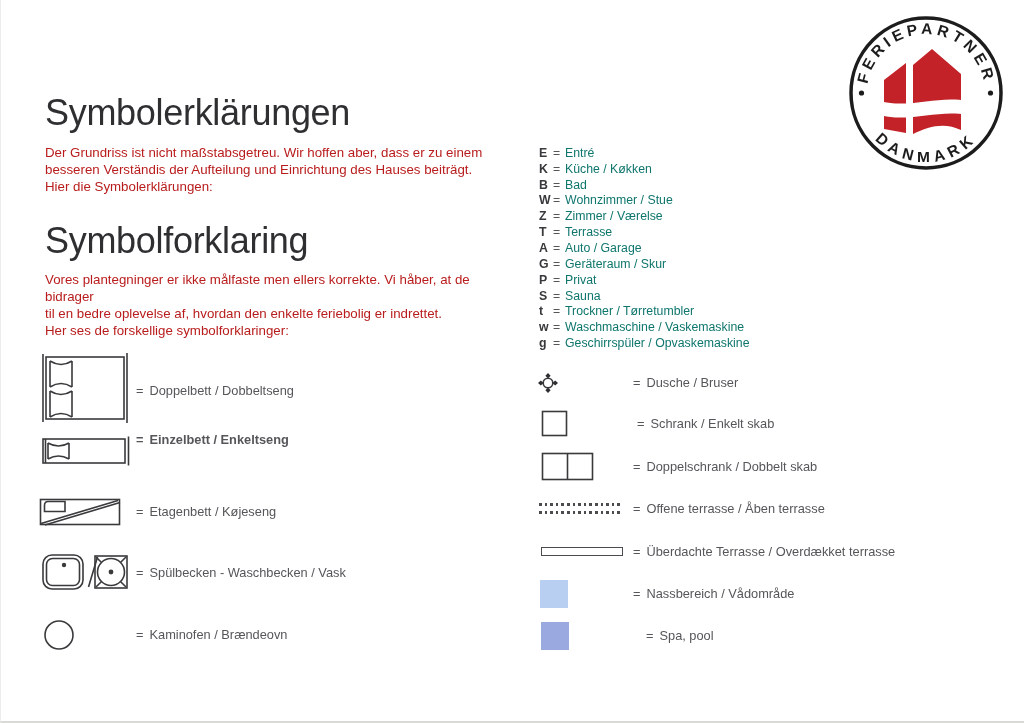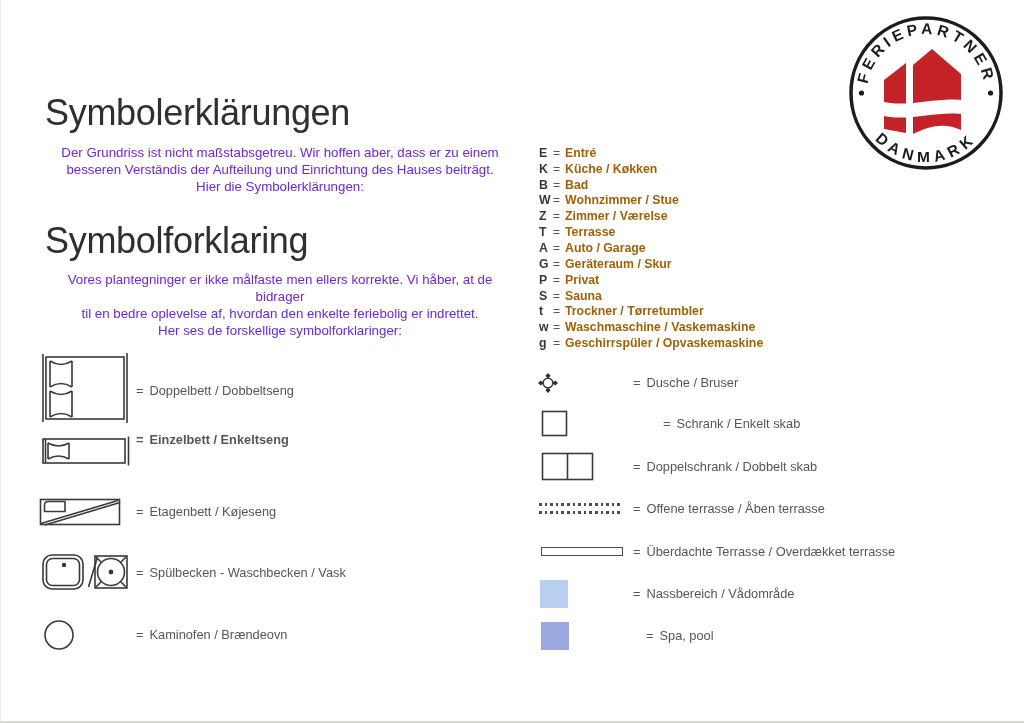--- a/index.html
+++ b/index.html
@@ -6,29 +6,29 @@
   .page{
     position:relative;width:1024px;height:723px;background:#ffffff;
     font-family:"Liberation Sans",sans-serif;overflow:hidden;
     border-left:1px solid #ececea;border-bottom:2px solid #d9d9d5;box-sizing:border-box;
   }
   .h1{
     position:absolute;left:44px;color:#2f2f32;font-size:36px;font-weight:400;
     letter-spacing:-0.3px;white-space:nowrap;
   }
   .para{
-    position:absolute;left:44px;width:470px;color:#6d28d9;font-size:13.3px;
-    line-height:17px;white-space:pre-line;text-align:center;
+    position:absolute;left:44px;width:470px;color:#b91c1c;font-size:13.3px;
+    line-height:17px;white-space:pre-line;
   }
   
   .codes{position:absolute;left:538px;top:145px;}
   .code-row{display:flex;align-items:center;height:15.85px;font-size:12.3px;}
   .code-key{width:14px;font-weight:bold;color:#39393d;}
   .code-eq{width:12px;color:#56565a;text-align:left;}
-  .code-label{color:#a16207;white-space:nowrap;font-weight:bold;}
+  .code-label{color:#0f766e;white-space:nowrap;}
   
   .sym-label{
     position:absolute;color:#56565a;font-size:12.8px;white-space:nowrap;
   }
   .sym-label .eq{margin-right:6px;}
   .icon-abs{position:absolute;}
   svg{display:block;}
   .line-icon{stroke:#3a3a3d;fill:none;stroke-width:1.6;}
   
   .dotted-terrace{position:absolute;left:538px;top:503px;width:84px;height:11px;}
@@ -203,21 +203,21 @@
       </g>
     </svg>
   </div>
   <div class="sym-label" style="left:632px;top:375px;"><span class="eq">=</span><span>Dusche / Bruser</span></div>
 
   <div class="icon-abs" style="left:540px;top:410px;">
     <svg width="27" height="27" viewBox="0 0 27 27">
       <rect class="line-icon" x="1.5" y="1.5" width="24" height="24"></rect>
     </svg>
   </div>
-  <div class="sym-label" style="left:662px;top:416px;"><span class="eq">=</span><span>Schrank / Enkelt skab</span></div>
+  <div class="sym-label" style="left:636px;top:416px;"><span class="eq">=</span><span>Schrank / Enkelt skab</span></div>
 
   <div class="icon-abs" style="left:540px;top:452px;">
     <svg width="53" height="29" viewBox="0 0 53 29">
       <g class="line-icon">
         <rect x="1.5" y="1.5" width="50" height="26"></rect>
         <line x1="26.5" y1="1.5" x2="26.5" y2="27.5"></line>
       </g>
     </svg>
   </div>
   <div class="sym-label" style="left:632px;top:459px;"><span class="eq">=</span><span>Doppelschrank / Dobbelt skab</span></div>

